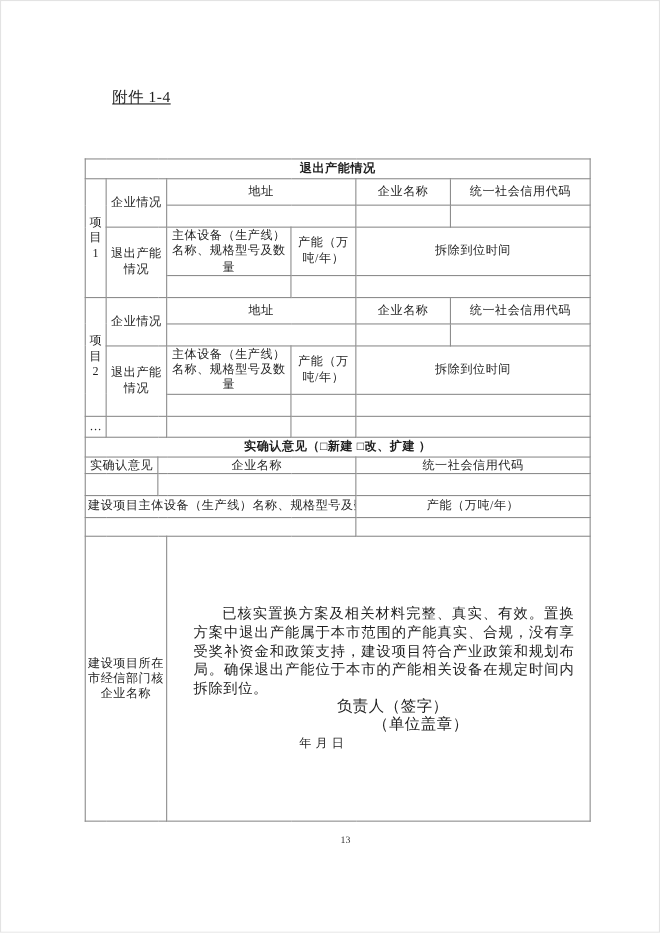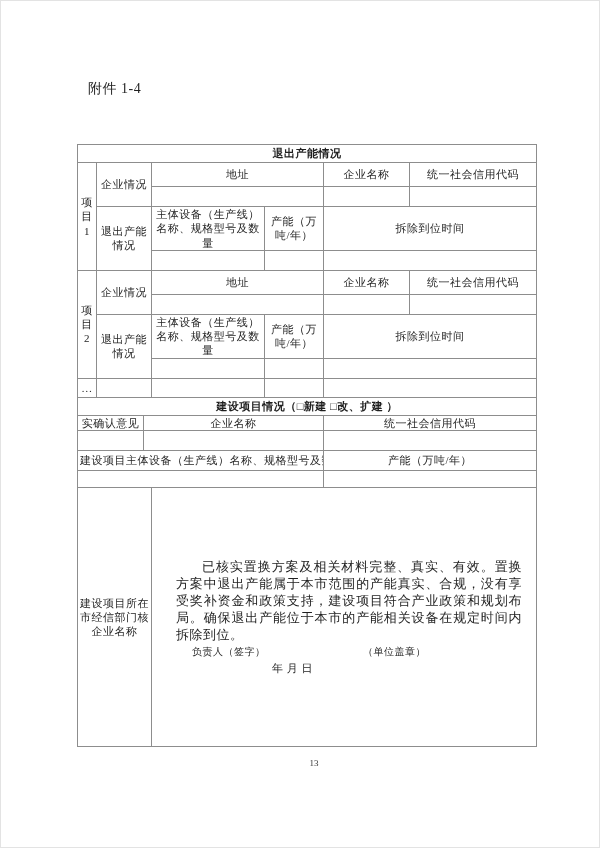--- a/index.html
+++ b/index.html
@@ -10,22 +10,22 @@
     color: #1f1f1f;
     position: relative;
   }
   .page {
     position: absolute; left: 0; top: 0;
     width: 600px; height: 848px;
     background: #ffffff;
     border: 1px solid #e3e3e3;
   }
   .attachment {
-    position: absolute; left: 87px; top: 79px;
-    font-size: 14px; letter-spacing: 0.5px;
+    position: absolute; left: 101px; top: 79px;
+    font-size: 14px; letter-spacing: 0.5px; text-decoration: underline;
   }
   .doc-title {
     position: absolute; left: 76px; top: 100px; width: 459px;
     text-align: center; font-size: 22px; font-weight: bold;
     letter-spacing: 1.5px;
   }
   table.form {
     position: absolute; left: 76px; top: 143px;
     width: 459px;
     border-collapse: collapse; table-layout: fixed;
@@ -50,21 +50,21 @@
   td.eq-name { letter-spacing: 0; padding: 0 3px; }
   td.nowrap { white-space: nowrap; letter-spacing: 0; }
   td.op-label { line-height: 17px; letter-spacing: 0.5px; padding: 0 3px; }
   td.op-content { text-align: left; vertical-align: middle; padding: 0; letter-spacing: 0; }
   .op-para {
     margin: 0 12px 0 22px;
     text-indent: 2em; line-height: 17px;
     text-align: justify; font-size: 13px;
   }
   .sig-row {
-    display: flex; margin: 0 12px 0 10px; line-height: 17px; font-size: 10px;
+    display: flex; margin: 0 12px 0 10px; line-height: 17px; font-size: 14px; flex-direction: column;
   }
   .sig-row .signer { margin-left: 28px; }
   .sig-row .seal { margin-left: auto; margin-right: 96px; }
   .date-row {
     margin: 0 12px 0 10px; line-height: 17px; font-size: 11px;
     padding-right: 101px;
   }
   .page-number {
     position: absolute; left: 0; top: 757px; width: 600px;
     text-align: center; font-size: 9px; color: #333; margin-left: 13px;
@@ -145,21 +145,21 @@
 
     <tr class="h19">
       <td>…</td>
       <td colspan="2"></td>
       <td></td>
       <td></td>
       <td colspan="2"></td>
     </tr>
 
     <tr class="h18">
-      <td colspan="7" class="sec-head">建设项目情况（□新建 □改、扩建 ）</td>
+      <td colspan="7" class="sec-head">实确认意见（□新建 □改、扩建 ）</td>
     </tr>
     <tr class="h15">
       <td colspan="2">实确认意见</td>
       <td colspan="3">企业名称</td>
       <td colspan="2" class="nowrap">统一社会信用代码</td>
     </tr>
     <tr class="h20">
       <td colspan="2"></td>
       <td colspan="3"></td>
       <td colspan="2"></td>

